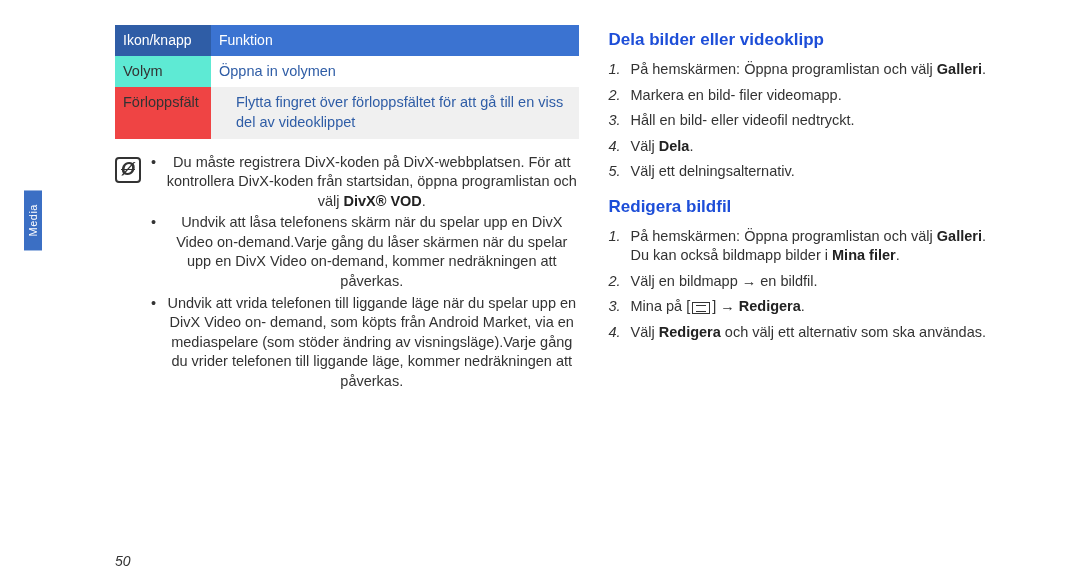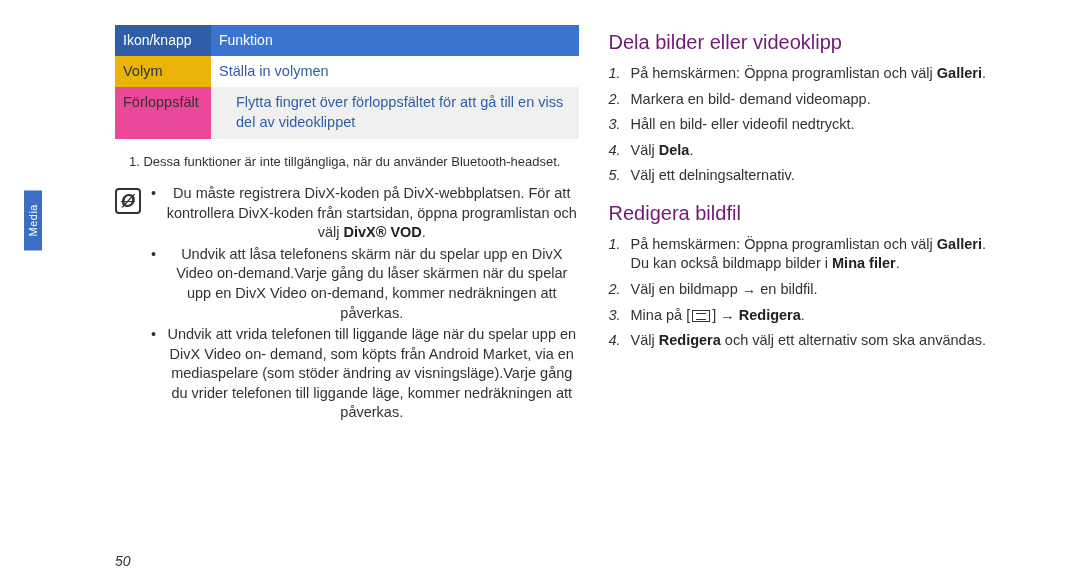--- a/index.html
+++ b/index.html
@@ -20,42 +20,42 @@
     letter-spacing: 0.5px;
   }
   .content { flex: 1; display: flex; padding: 25px 30px 10px 70px; gap: 30px; }
   .col { flex: 1; font-size: 14.5px; line-height: 1.35; color: #333; }
   .col.left { flex: 1.05; }
   table.funktable { width: 100%; border-collapse: collapse; margin-bottom: 10px; }
   table.funktable th, table.funktable td { text-align: left; padding: 6px 8px; font-weight: normal; }
   table.funktable th { font-size: 14px; }
   table.funktable th.first { background: #2f5da6; color: #fff; width: 96px; }
   table.funktable th.second { background: #3b73d1; color: #fff; }
-  table.funktable tr.row1 td.first { background: #eab308; color: #333; }
+  table.funktable tr.row1 td.first { background: #5eead4; color: #333; }
   table.funktable tr.row1 td.second { background: #ffffff; color: #2f5da6; }
-  table.funktable tr.row2 td.first { background: #ec4899; color: #333; vertical-align: top; }
+  table.funktable tr.row2 td.first { background: #ef4444; color: #333; vertical-align: top; }
   table.funktable tr.row2 td.second { background: #f0f0f0; color: #2f5da6; padding-left: 25px; }
   .footnote { font-size: 13px; color: #333; padding: 4px 0 10px 28px; text-indent: -14px; }
   .notebox { display: flex; gap: 10px; padding-top: 4px; }
   .note-icon {
     flex-shrink: 0;
     width: 26px; height: 26px;
     border: 2px solid #333;
     border-radius: 4px;
     display: flex; align-items: center; justify-content: center;
     font-size: 18px; font-style: italic; font-weight: bold;
     color: #333;
     margin-top: 4px;
   }
   .note-icon span { text-decoration: line-through; }
   .bullets { list-style: none; padding-left: 0; }
   .bullets li { position: relative; padding-left: 14px; margin-bottom: 2px; text-align: center; }
   .bullets li::before { content: "•"; position: absolute; left: 0; top: 0; }
   .bold { font-weight: bold; color: #222; }
-  h2.section { color: #701a75; font-size: 20px; font-weight: normal; margin-bottom: 8px; margin-top: 4px; }
+  h2.section { color: #1d4ed8; font-size: 17px; font-weight: bold; margin-bottom: 8px; margin-top: 4px; }
   ol.steps { list-style: none; padding-left: 0; margin-bottom: 14px; }
   ol.steps li { position: relative; padding-left: 22px; margin-bottom: 6px; }
   ol.steps li .num { position: absolute; left: 0; top: 0; font-style: italic; }
   .menu-icon {
     display: inline-block;
     position: relative;
     width: 18px; height: 12px;
     border: 1.2px solid #333;
     vertical-align: middle;
     margin: 0 2px;
@@ -86,29 +86,28 @@
   <div class="content">
     <div class="col left">
       <table class="funktable">
         <tbody>
             <tr>
           <th class="first">Ikon/knapp</th>
           <th class="second">Funktion</th>
         </tr>
         <tr class="row1">
           <td class="first">Volym</td>
-          <td class="second">Ställa in volymen</td>
+          <td class="second">Öppna in volymen</td>
         </tr>
         <tr class="row2">
           <td class="first">Förloppsfält</td>
           <td class="second">Flytta fingret över förloppsfältet för att gå till en viss del av videoklippet</td>
         </tr>
       </tbody>
         </table>
-      <div class="footnote">1. Dessa funktioner är inte tillgängliga, när du använder Bluetooth-headset.</div>
       <div class="notebox">
         <div class="note-icon">
             <span>Ø</span>
           </div>
         <ul class="bullets">
           <li>
             <span>Du måste registrera DivX-koden på DivX-webbplatsen. För att kontrollera DivX-koden från startsidan, öppna programlistan och välj </span><span class="bold">DivX® VOD</span><span>.</span>
           </li>
           <li>
             <span>Undvik att låsa telefonens skärm när du spelar upp en DivX Video on-demand.Varje gång du låser skärmen när du spelar upp en DivX Video on-demand, kommer nedräkningen att påverkas.</span>
@@ -116,21 +115,21 @@
           <li>
             <span>Undvik att vrida telefonen till liggande läge när du spelar upp en DivX Video on- demand, som köpts från Android Market, via en mediaspelare (som stöder ändring av visningsläge).Varje gång du vrider telefonen till liggande läge, kommer nedräkningen att påverkas.</span>
           </li>
         </ul>
       </div>
     </div>
     <div class="col right">
       <h2 class="section">Dela bilder eller videoklipp</h2>
       <ol class="steps">
         <li><span class="num">1.</span><span>På hemskärmen: Öppna programlistan och välj </span><span class="bold">Galleri</span><span>.</span></li>
-        <li><span class="num">2.</span><span>Markera en bild- demand videomapp.</span></li>
+        <li><span class="num">2.</span><span>Markera en bild- filer videomapp.</span></li>
         <li><span class="num">3.</span><span>Håll en bild- eller videofil nedtryckt.</span></li>
         <li><span class="num">4.</span><span>Välj </span><span class="bold">Dela</span><span>.</span></li>
         <li><span class="num">5.</span><span>Välj ett delningsalternativ.</span></li>
       </ol>
 
       <h2 class="section">Redigera bildfil</h2>
       <ol class="steps">
         <li>
           <span class="num">1.</span>
           <span>På hemskärmen: Öppna programlistan och välj </span><span class="bold">Galleri</span><span>.</span><br>

